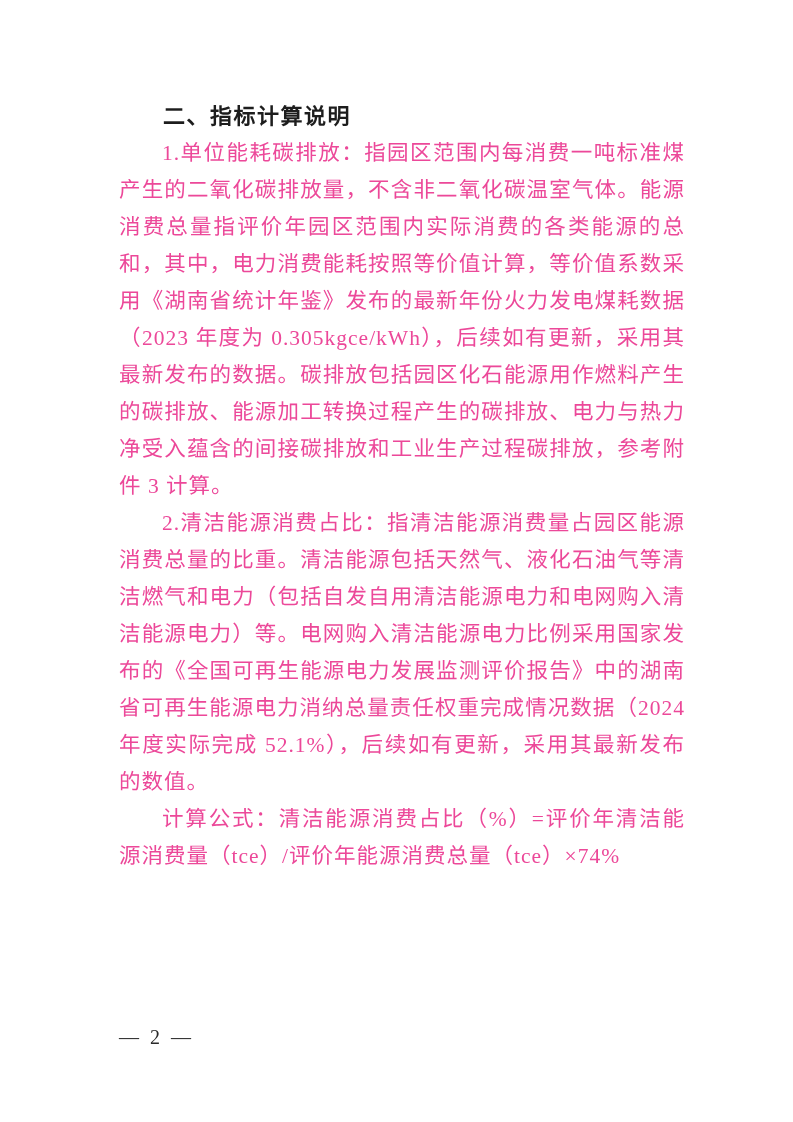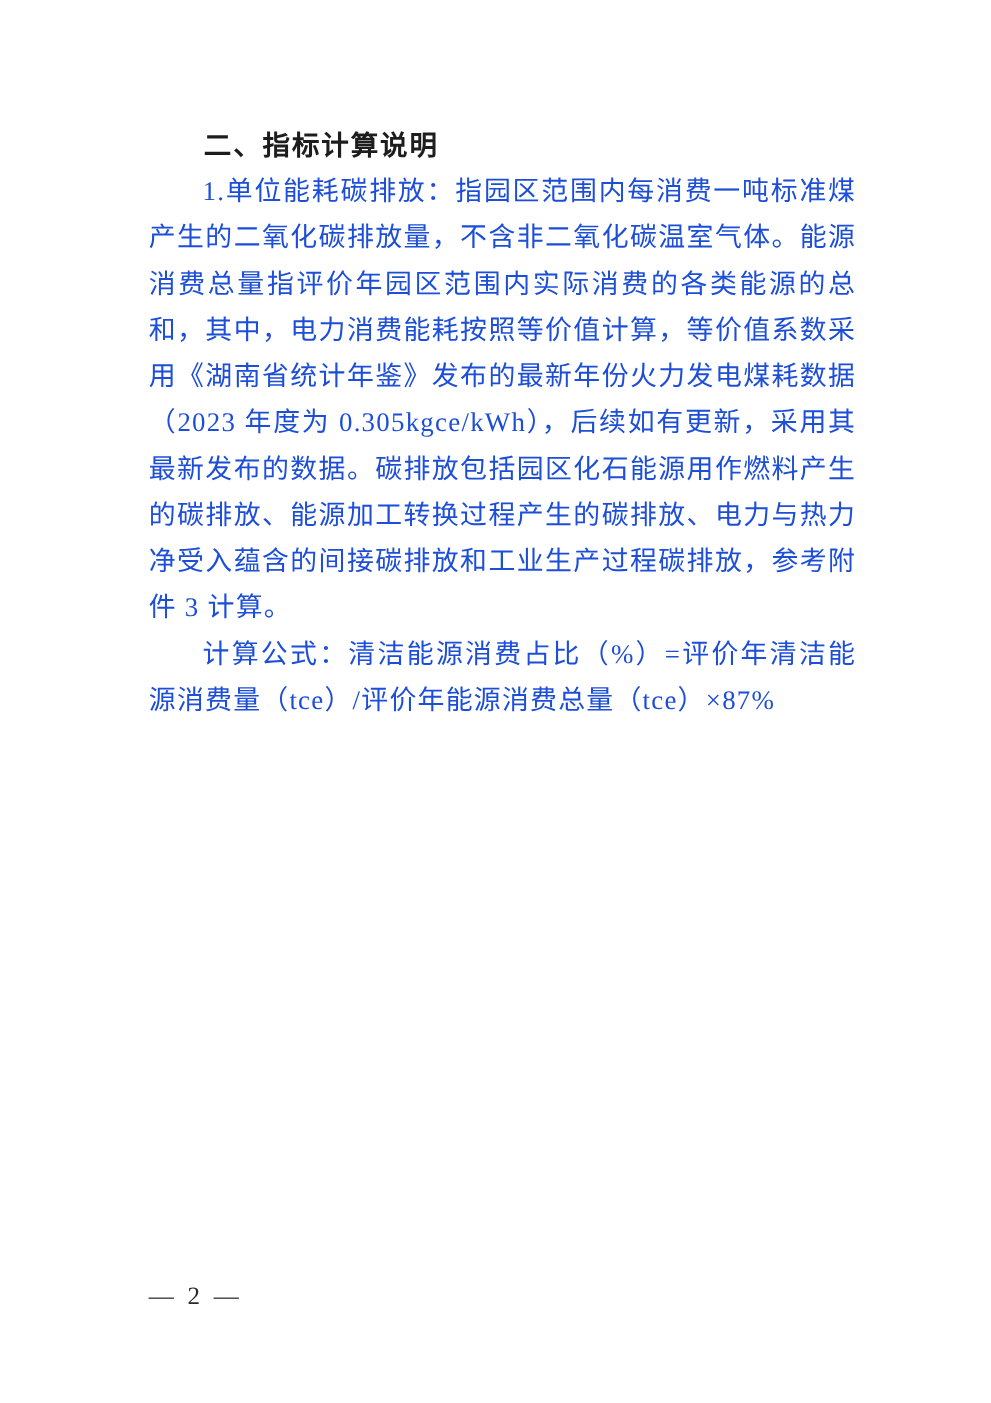--- a/index.html
+++ b/index.html
@@ -28,21 +28,21 @@
     font-size: 22px;
     line-height: 37px;
     color: #1d1d1d;
     text-indent: 2em;
     letter-spacing: 1.5px;
   }
   .para {
     margin: 0;
     font-size: 21.5px;
     line-height: 37px;
-    color: #1d4ed8;
+    color: #ec4899;
     text-indent: 2em;
     text-align: justify;
     letter-spacing: 1px;
     word-break: break-word;
   }
   .page-number {
     position: absolute;
     left: 119px;
     top: 1026px;
     font-size: 20px;
@@ -51,16 +51,17 @@
     font-family: "Liberation Serif", serif;
   }
 </style>
 </head>
 <body>
 
 <div class="page">
   <div class="content">
     <h2 class="heading">二、指标计算说明</h2>
     <p class="para">1.单位能耗碳排放：指园区范围内每消费一吨标准煤产生的二氧化碳排放量，不含非二氧化碳温室气体。能源消费总量指评价年园区范围内实际消费的各类能源的总和，其中，电力消费能耗按照等价值计算，等价值系数采用《湖南省统计年鉴》发布的最新年份火力发电煤耗数据（2023 年度为 0.305kgce/kWh），后续如有更新，采用其最新发布的数据。碳排放包括园区化石能源用作燃料产生的碳排放、能源加工转换过程产生的碳排放、电力与热力净受入蕴含的间接碳排放和工业生产过程碳排放，参考附件 3 计算。</p>
-    <p class="para">计算公式：清洁能源消费占比（%）=评价年清洁能源消费量（tce）/评价年能源消费总量（tce）×87%</p>
+    <p class="para">2.清洁能源消费占比：指清洁能源消费量占园区能源消费总量的比重。清洁能源包括天然气、液化石油气等清洁燃气和电力（包括自发自用清洁能源电力和电网购入清洁能源电力）等。电网购入清洁能源电力比例采用国家发布的《全国可再生能源电力发展监测评价报告》中的湖南省可再生能源电力消纳总量责任权重完成情况数据（2024 年度实际完成 52.1%），后续如有更新，采用其最新发布的数值。</p>
+    <p class="para">计算公式：清洁能源消费占比（%）=评价年清洁能源消费量（tce）/评价年能源消费总量（tce）×74%</p>
   </div>
   <div class="page-number">— 2 —</div>
 </div>
 
 </body></html>

